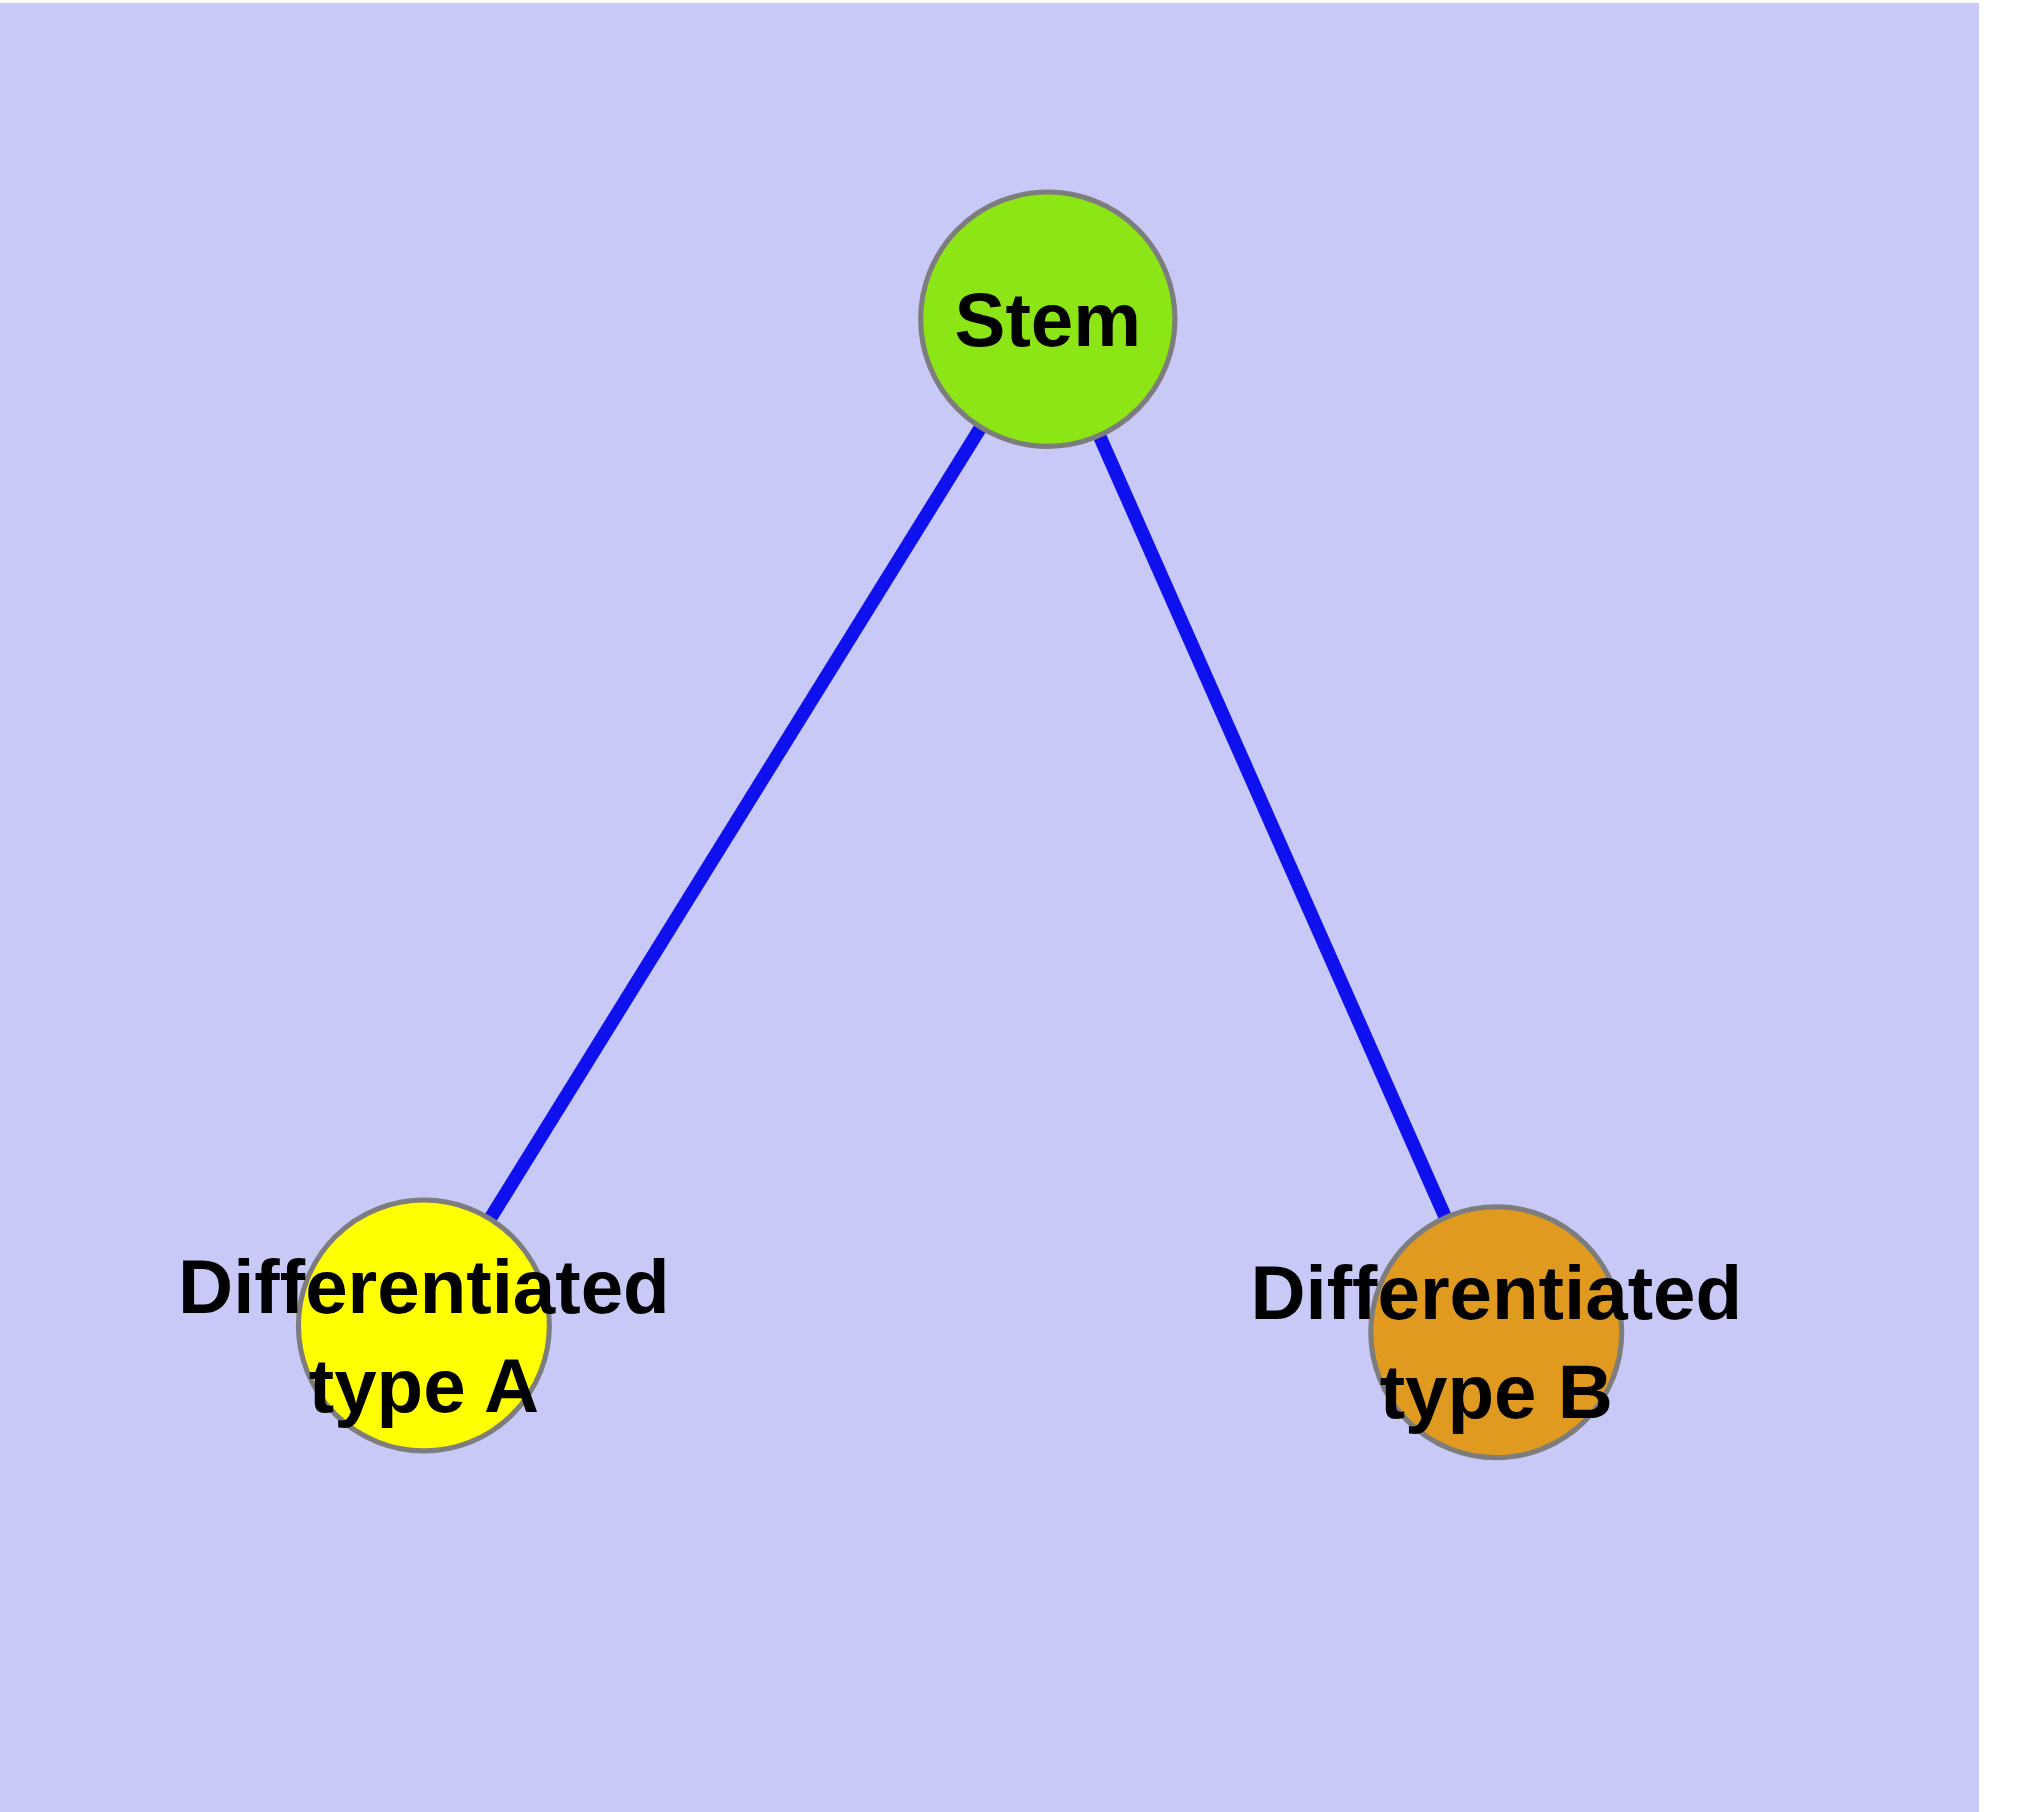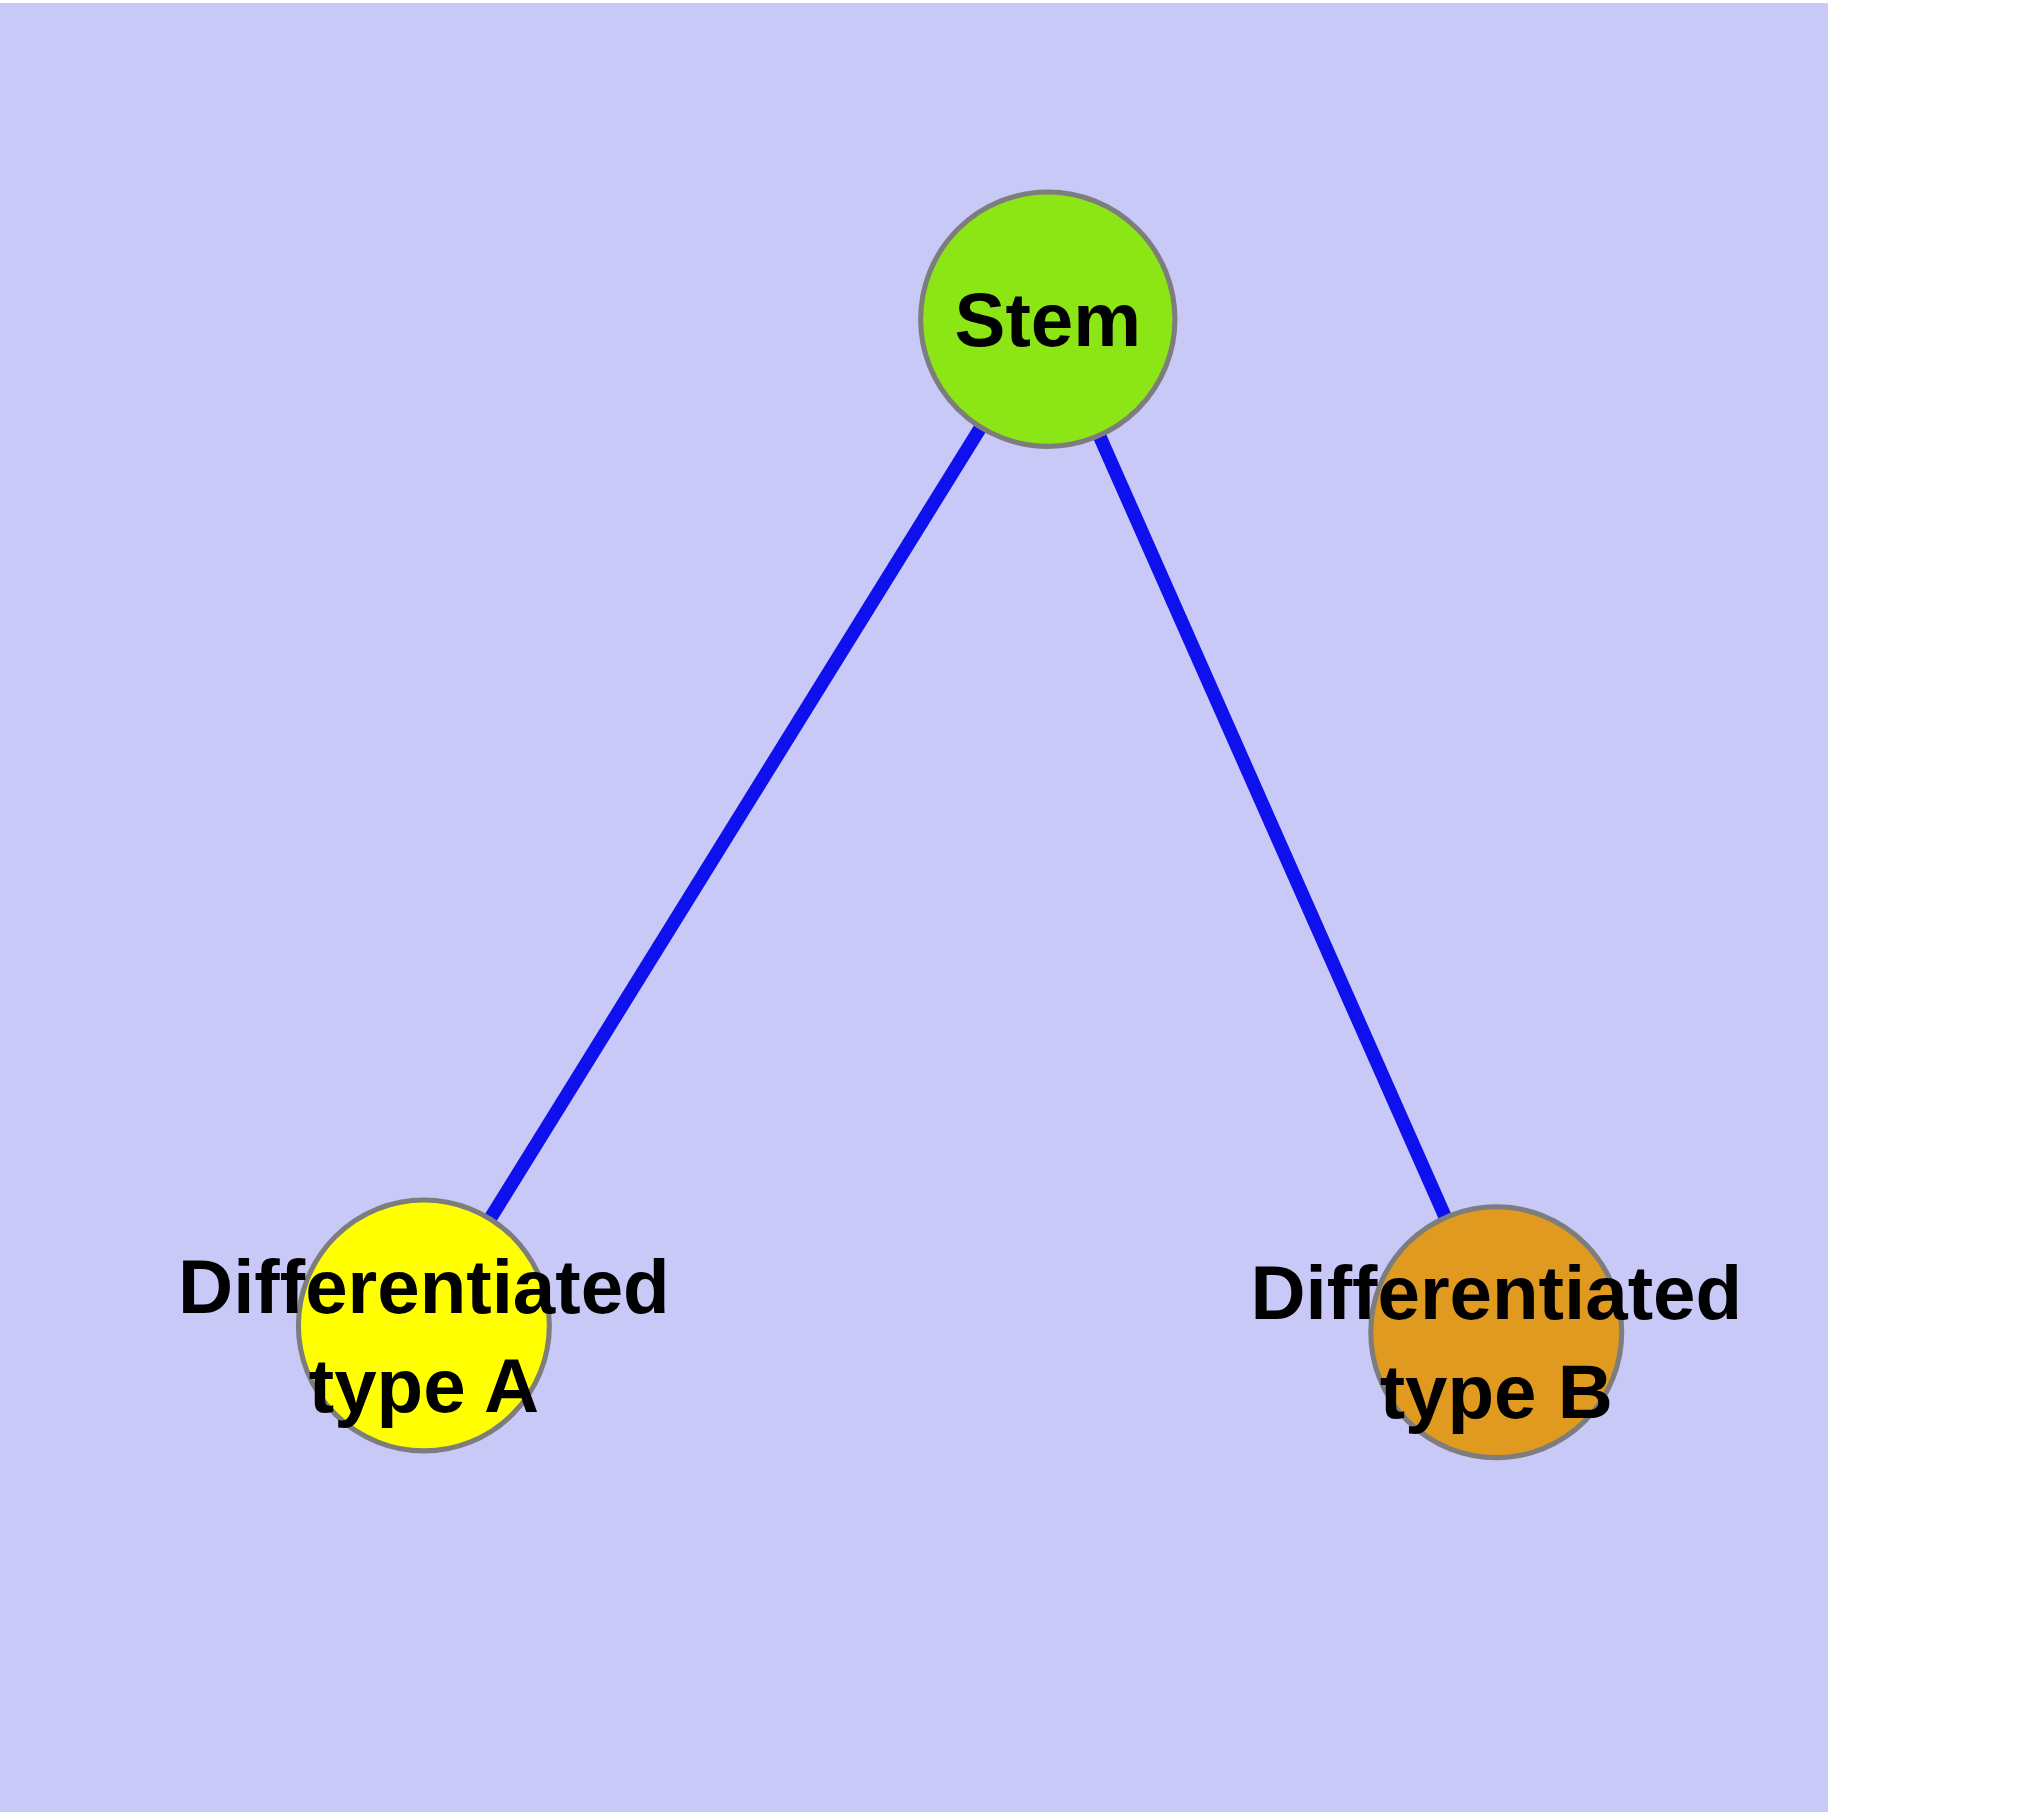--- a/index.html
+++ b/index.html
@@ -2,21 +2,21 @@
 <html style="font-size:13.6px"><head>
 <meta charset="utf-8">
 <style>
   html, body {
     margin: 0;
     padding: 0;
     background: #ffffff;
   }
   .stage {
     position: relative;
-    width: 1828px;
+    width: 1979px;
     height: 1812px;
     background: #ffffff;
     font-family: "Liberation Sans", sans-serif;
     overflow: hidden;
   }
   .stage svg {
     position: absolute;
     top: 3.4px;   
     left: 0;
     display: block;

